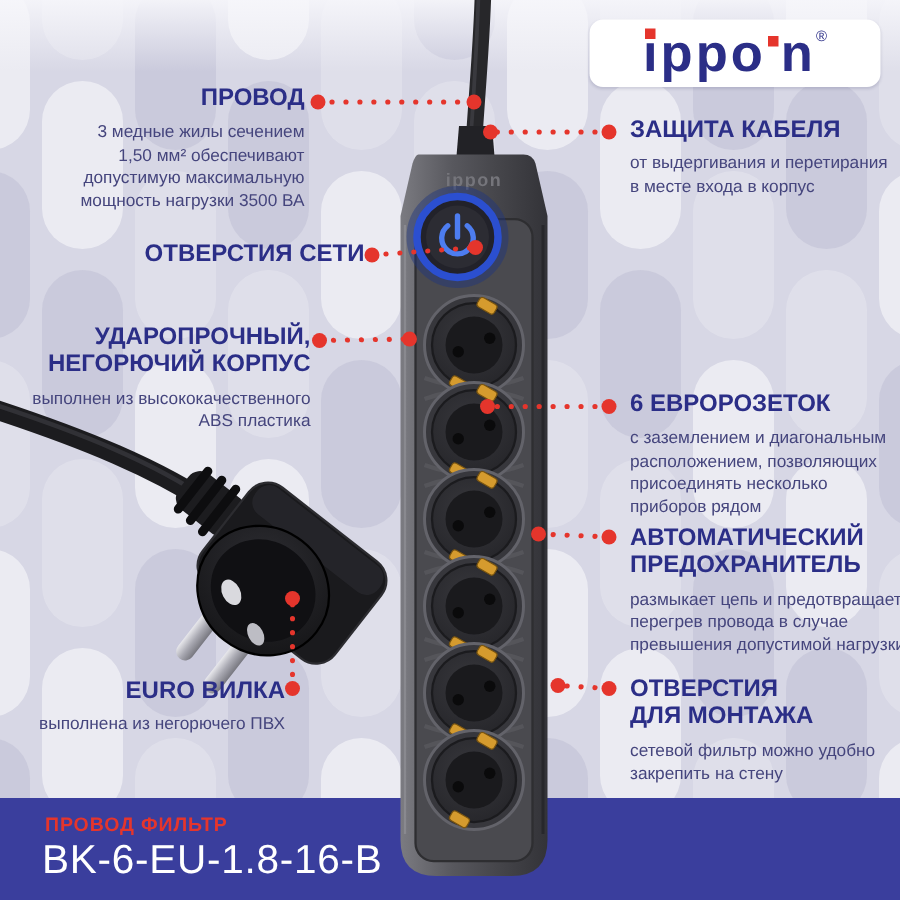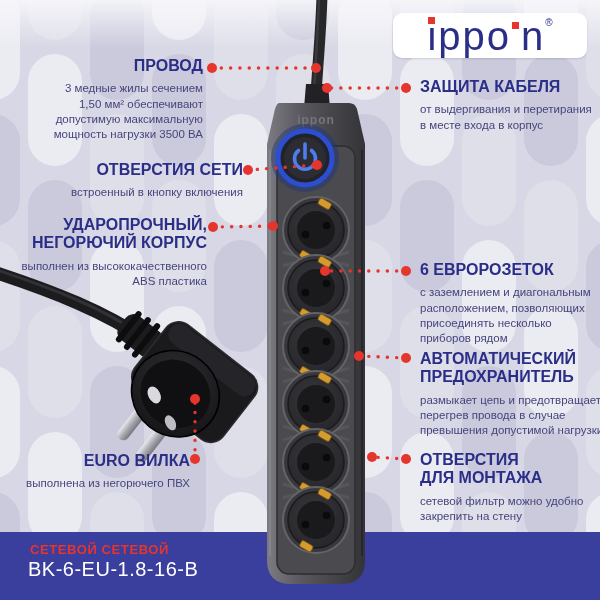--- a/index.html
+++ b/index.html
@@ -13,29 +13,29 @@
   #bg-pattern{position:absolute;inset:0;z-index:0;pointer-events:none;}
   .pill{position:absolute;width:54px;height:112px;border-radius:27px;}
   #top-fade{position:absolute;left:0;top:0;width:600px;height:48px;z-index:1;
     background:linear-gradient(to bottom, rgba(247,247,251,0.9), rgba(247,247,251,0));pointer-events:none;}
   
   #footer-bar{position:absolute;left:0;top:532px;width:600px;height:68px;z-index:2;
     background:var(--bar,#3a3e9d);}
   #footer-category{position:absolute;left:30px;top:10px;
     color:var(--accent,#e5352c);font-size:13px;font-weight:bold;letter-spacing:0.6px;}
   #footer-model{position:absolute;left:28px;top:26px;
-    color:#ffffff;font-size:20px;font-weight:400;letter-spacing:0.5px;}
+    color:#ffffff;font-size:27px;font-weight:400;letter-spacing:0.5px;}
   
   #scene{position:absolute;left:0;top:0;z-index:3;pointer-events:none;}
   
   #brand-logo{position:absolute;right:13px;top:13px;width:194px;height:45px;z-index:4;
     background:#ffffff;border-radius:9px;display:flex;align-items:center;justify-content:center;
     box-shadow:0 1px 2px rgba(40,40,90,0.15);}
   #logo-row{display:flex;align-items:flex-start;position:relative;}
-  .logo-text{font-size:40px;font-weight:400;color:var(--heading,#2c2f92);
+  .logo-text{font-size:35px;font-weight:700;color:var(--heading,#2c2f92);
     letter-spacing:2px;line-height:1;position:relative;font-style:normal;}
   .logo-sq{width:7px;height:7px;background:var(--accent,#e5352c);display:inline-block;}
   #logo-sq-i{position:absolute;left:1px;top:1px;}
   #logo-sq-n{margin:6px 2px 0 1px;}
   .reg-mark{font-size:10px;color:var(--heading,#2c2f92);margin-top:1px;}
   
   .callout{position:absolute;z-index:4;}
   .callout h3{margin:0;font-size:16px;line-height:1.15;font-weight:bold;
     color:var(--heading,#2b2e87);white-space:pre-line;}
   .callout p{margin:6px 0 0 0;font-size:11.5px;line-height:1.32;
@@ -112,21 +112,21 @@
     <div class="pill" style="left: 524px; top: 558px; background: rgba(255, 255, 255, 0.22);"></div>
     <div class="pill" style="left: 586px; top: -12px; background: rgba(255, 255, 255, 0.22);"></div>
     <div class="pill" style="left: 586px; top: 114px; background: rgba(255, 255, 255, 0.5);"></div>
     <div class="pill" style="left: 586px; top: 240px; background: rgba(173, 173, 200, 0.3);"></div>
     <div class="pill" style="left: 586px; top: 366px; background: rgba(255, 255, 255, 0.22);"></div>
     <div class="pill" style="left: 586px; top: 492px; background: rgba(255, 255, 255, 0.5);"></div>
   </div>
 <div id="top-fade"></div>
 
 <div id="footer-bar">
-  <div id="footer-category">СЕТЕВОЙ СЕТЕВОЙ</div>
+  <div id="footer-category">ПРОВОД ФИЛЬТР</div>
   <div id="footer-model">BK-6-EU-1.8-16-B</div>
 </div>
 
 <svg id="scene" width="600" height="600" viewBox="0 0 600 600">
   <defs>
     <linearGradient id="gradBody" x1="0" y1="0" x2="1" y2="0">
       <stop offset="0" stop-color="#7b7b81"></stop>
       <stop offset="0.35" stop-color="#58585e"></stop>
       <stop offset="0.65" stop-color="#46464b"></stop>
       <stop offset="1" stop-color="#333338"></stop>
@@ -298,21 +298,20 @@
 
 <div class="callout left" id="callout-wire">
   <h3>ПРОВОД</h3>
   <p>3 медные жилы сечением
 1,50 мм² обеспечивают
 допустимую максимальную
 мощность нагрузки 3500 ВА</p>
 </div>
 <div class="callout left" id="callout-power-indicator">
   <h3>ОТВЕРСТИЯ СЕТИ</h3>
-  <p>встроенный в кнопку включения</p>
 </div>
 <div class="callout left" id="callout-impact-body">
   <h3>УДАРОПРОЧНЫЙ,
 НЕГОРЮЧИЙ КОРПУС</h3>
   <p>выполнен из высококачественного
 ABS пластика</p>
 </div>
 <div class="callout left" id="callout-euro-plug">
   <h3>EURO ВИЛКА</h3>
   <p>выполнена из негорючего ПВХ</p>

